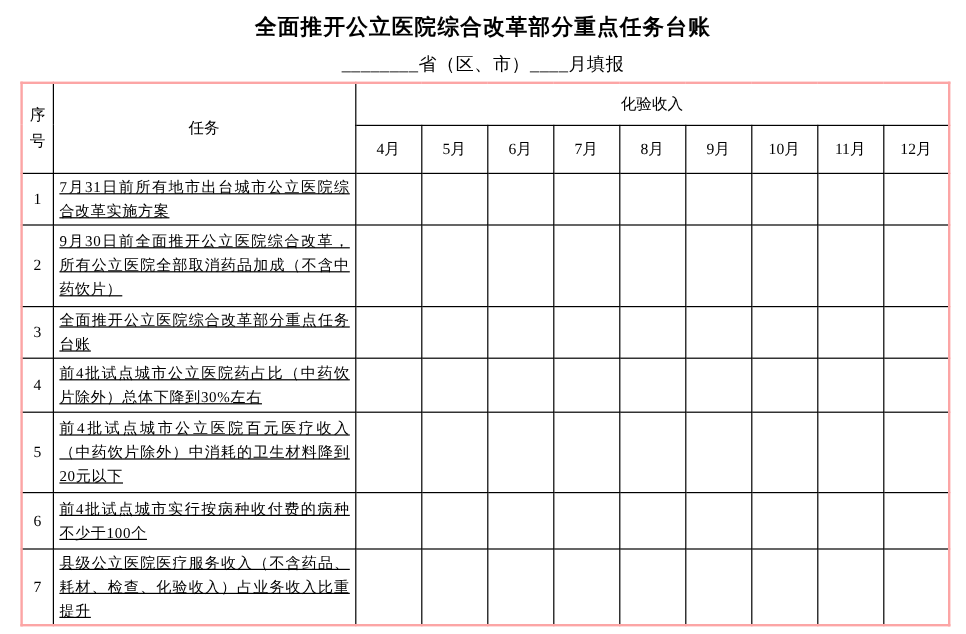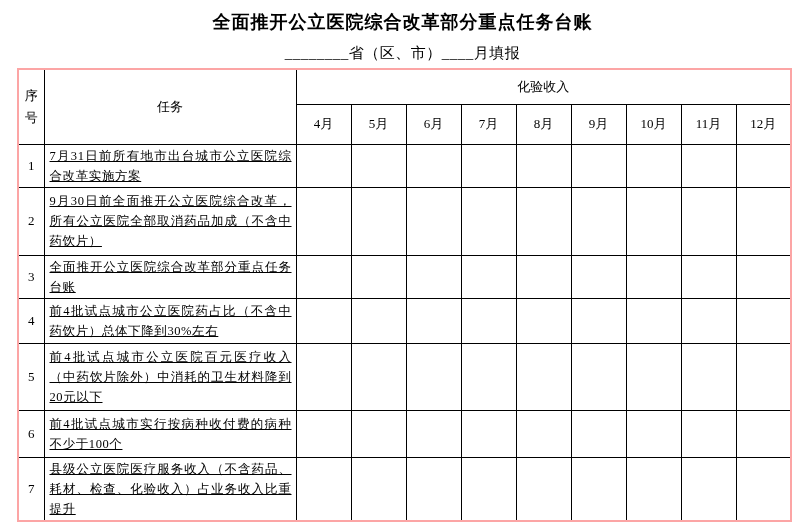--- a/index.html
+++ b/index.html
@@ -135,21 +135,21 @@
         <td class="cell"></td>
         <td class="cell"></td>
         <td class="cell"></td>
         <td class="cell"></td>
         <td class="cell"></td>
         <td class="cell"></td>
         <td class="cell"></td>
     </tr>
     <tr style="height:45px">
       <td class="num">4</td>
-      <td class="task">前4批试点城市公立医院药占比（不含中药饮片）总体下降到30%左右</td>
+      <td class="task">前4批试点城市公立医院药占比（中药饮片除外）总体下降到30%左右</td>
       <td class="cell"></td>
         <td class="cell"></td>
         <td class="cell"></td>
         <td class="cell"></td>
         <td class="cell"></td>
         <td class="cell"></td>
         <td class="cell"></td>
         <td class="cell"></td>
         <td class="cell"></td>
     </tr>

